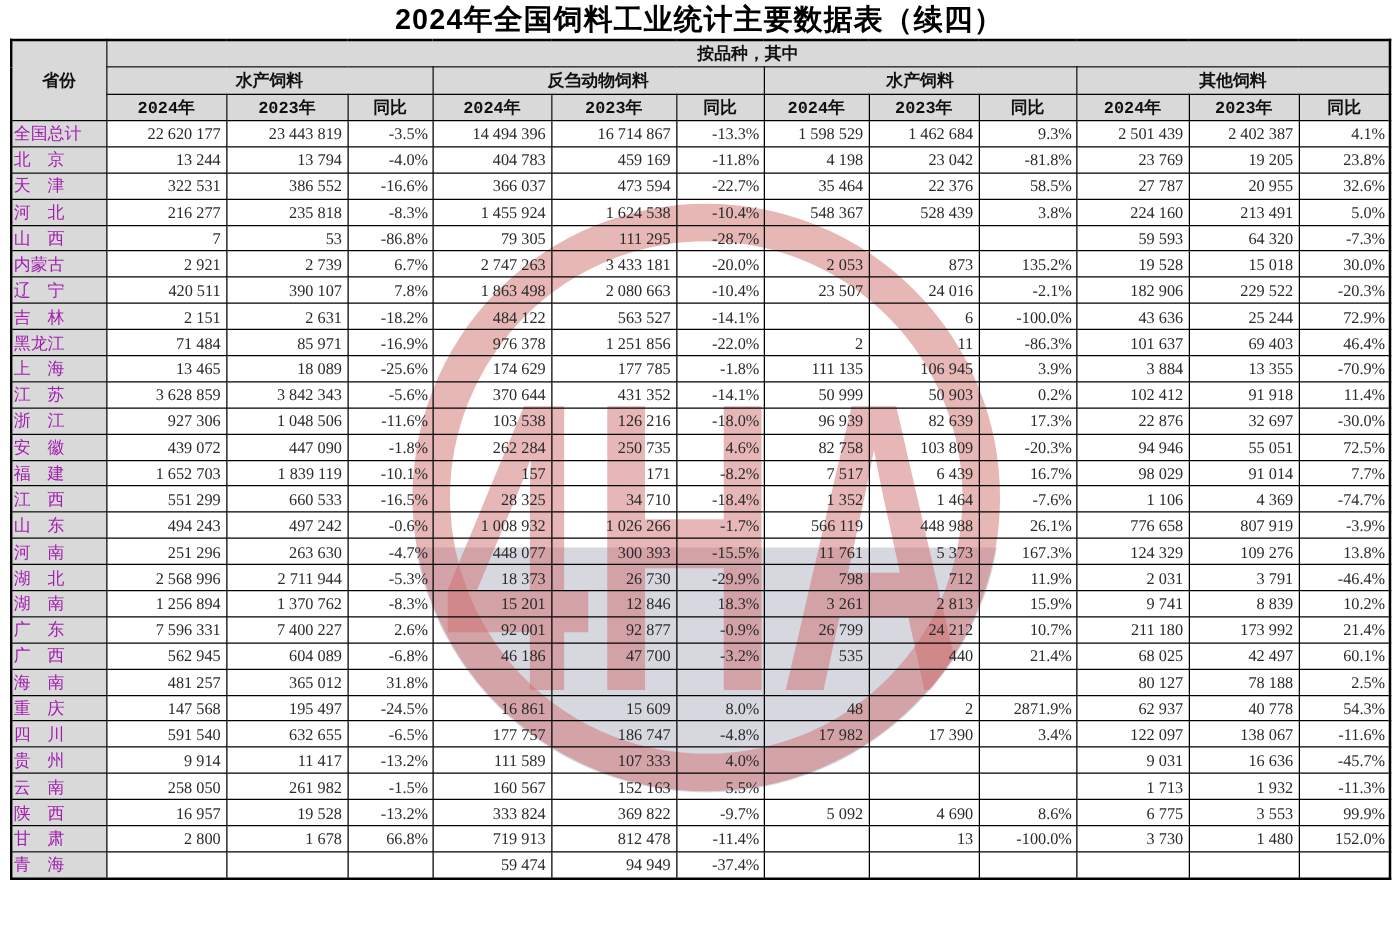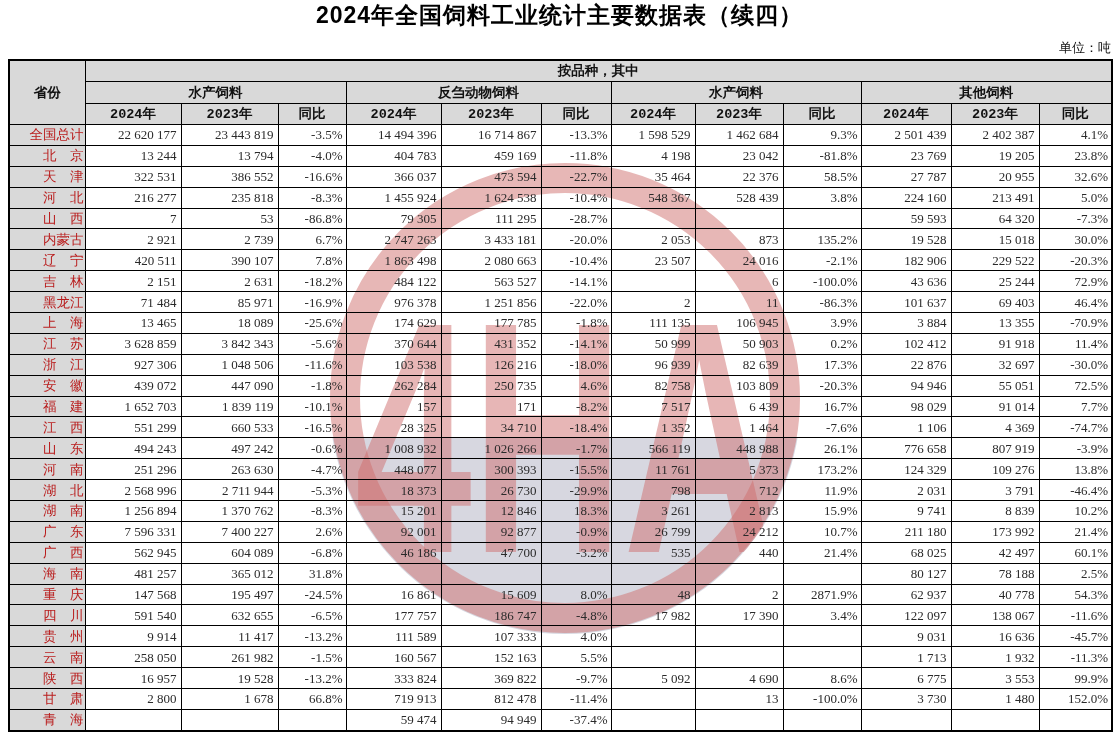--- a/index.html
+++ b/index.html
@@ -15,21 +15,21 @@
         background:transparent;}
   td,th{border:1px solid #000;overflow:hidden;white-space:nowrap;}
   table{border:2px solid #000;}
   thead th{background:#d9d9d9;font-family:Liberation Mono, monospace;font-weight:bold;
            font-size:13.5px;text-align:center;color:#111;}
   tr.h1 th{height:17px;}
   tr.h2 th{height:19px;}
   tr.h3 th{height:17px;font-weight:bold;}
   tbody td{height:17.9px;font-size:13px;line-height:17px;}
   td.prov{background:#d9d9d9;font-family:"Liberation Sans","DejaVu Sans",sans-serif;font-size:13.5px;
-          text-align:right;color:#b91c1c;padding:0 1px;}
+          text-align:left;color:#a21caf;padding:0 1px;}
   td.num{text-align:right;padding-right:4px;color:#2a2a2a;font-family:"Liberation Serif","DejaVu Serif",serif;}
   td.pct{padding-right:3px;}
 </style>
 </head>
 <body>
 
 <div class="page">
 
   <svg class="wm" width="1119" height="747" viewBox="0 0 1119 747">
     <defs>
@@ -38,21 +38,20 @@
         </clipPath>
     </defs>
     <g>
       <rect x="329" y="438" width="472" height="200" fill="#9f9fb5" opacity="0.42" clip-path="url(#wmclip)"></rect>
       <circle cx="565" cy="398" r="220" fill="none" stroke="#cf6f6e" stroke-width="30" opacity="0.5"></circle>
       <text x="565" y="552" text-anchor="middle" font-family="Liberation Sans, DejaVu Sans, sans-serif" font-weight="bold" font-size="330" fill="#cf6f6e" opacity="0.5" textLength="420" lengthAdjust="spacingAndGlyphs" clip-path="url(#wmclip)">4HA</text>
     </g>
   </svg>
 
   <div class="title">2024年全国饲料工业统计主要数据表（续四）</div>
-  <div class="unit">单位：吨</div>
 
   <table>
     <colgroup>
       <col style="width:76px">
         <col style="width:96px">
         <col style="width:97px">
         <col style="width:68px">
       <col style="width:95px">
         <col style="width:100px">
         <col style="width:70px">
@@ -333,21 +332,21 @@
         <tr>
           <td class="prov">河　南</td>
           <td class="num">251 296</td>
           <td class="num">263 630</td>
           <td class="num pct">-4.7%</td>
           <td class="num">448 077</td>
           <td class="num">300 393</td>
           <td class="num pct">-15.5%</td>
           <td class="num">11 761</td>
           <td class="num">5 373</td>
-          <td class="num pct">173.2%</td>
+          <td class="num pct">167.3%</td>
           <td class="num">124 329</td>
           <td class="num">109 276</td>
           <td class="num pct">13.8%</td>
         </tr>
         <tr>
           <td class="prov">湖　北</td>
           <td class="num">2 568 996</td>
           <td class="num">2 711 944</td>
           <td class="num pct">-5.3%</td>
           <td class="num">18 373</td>

